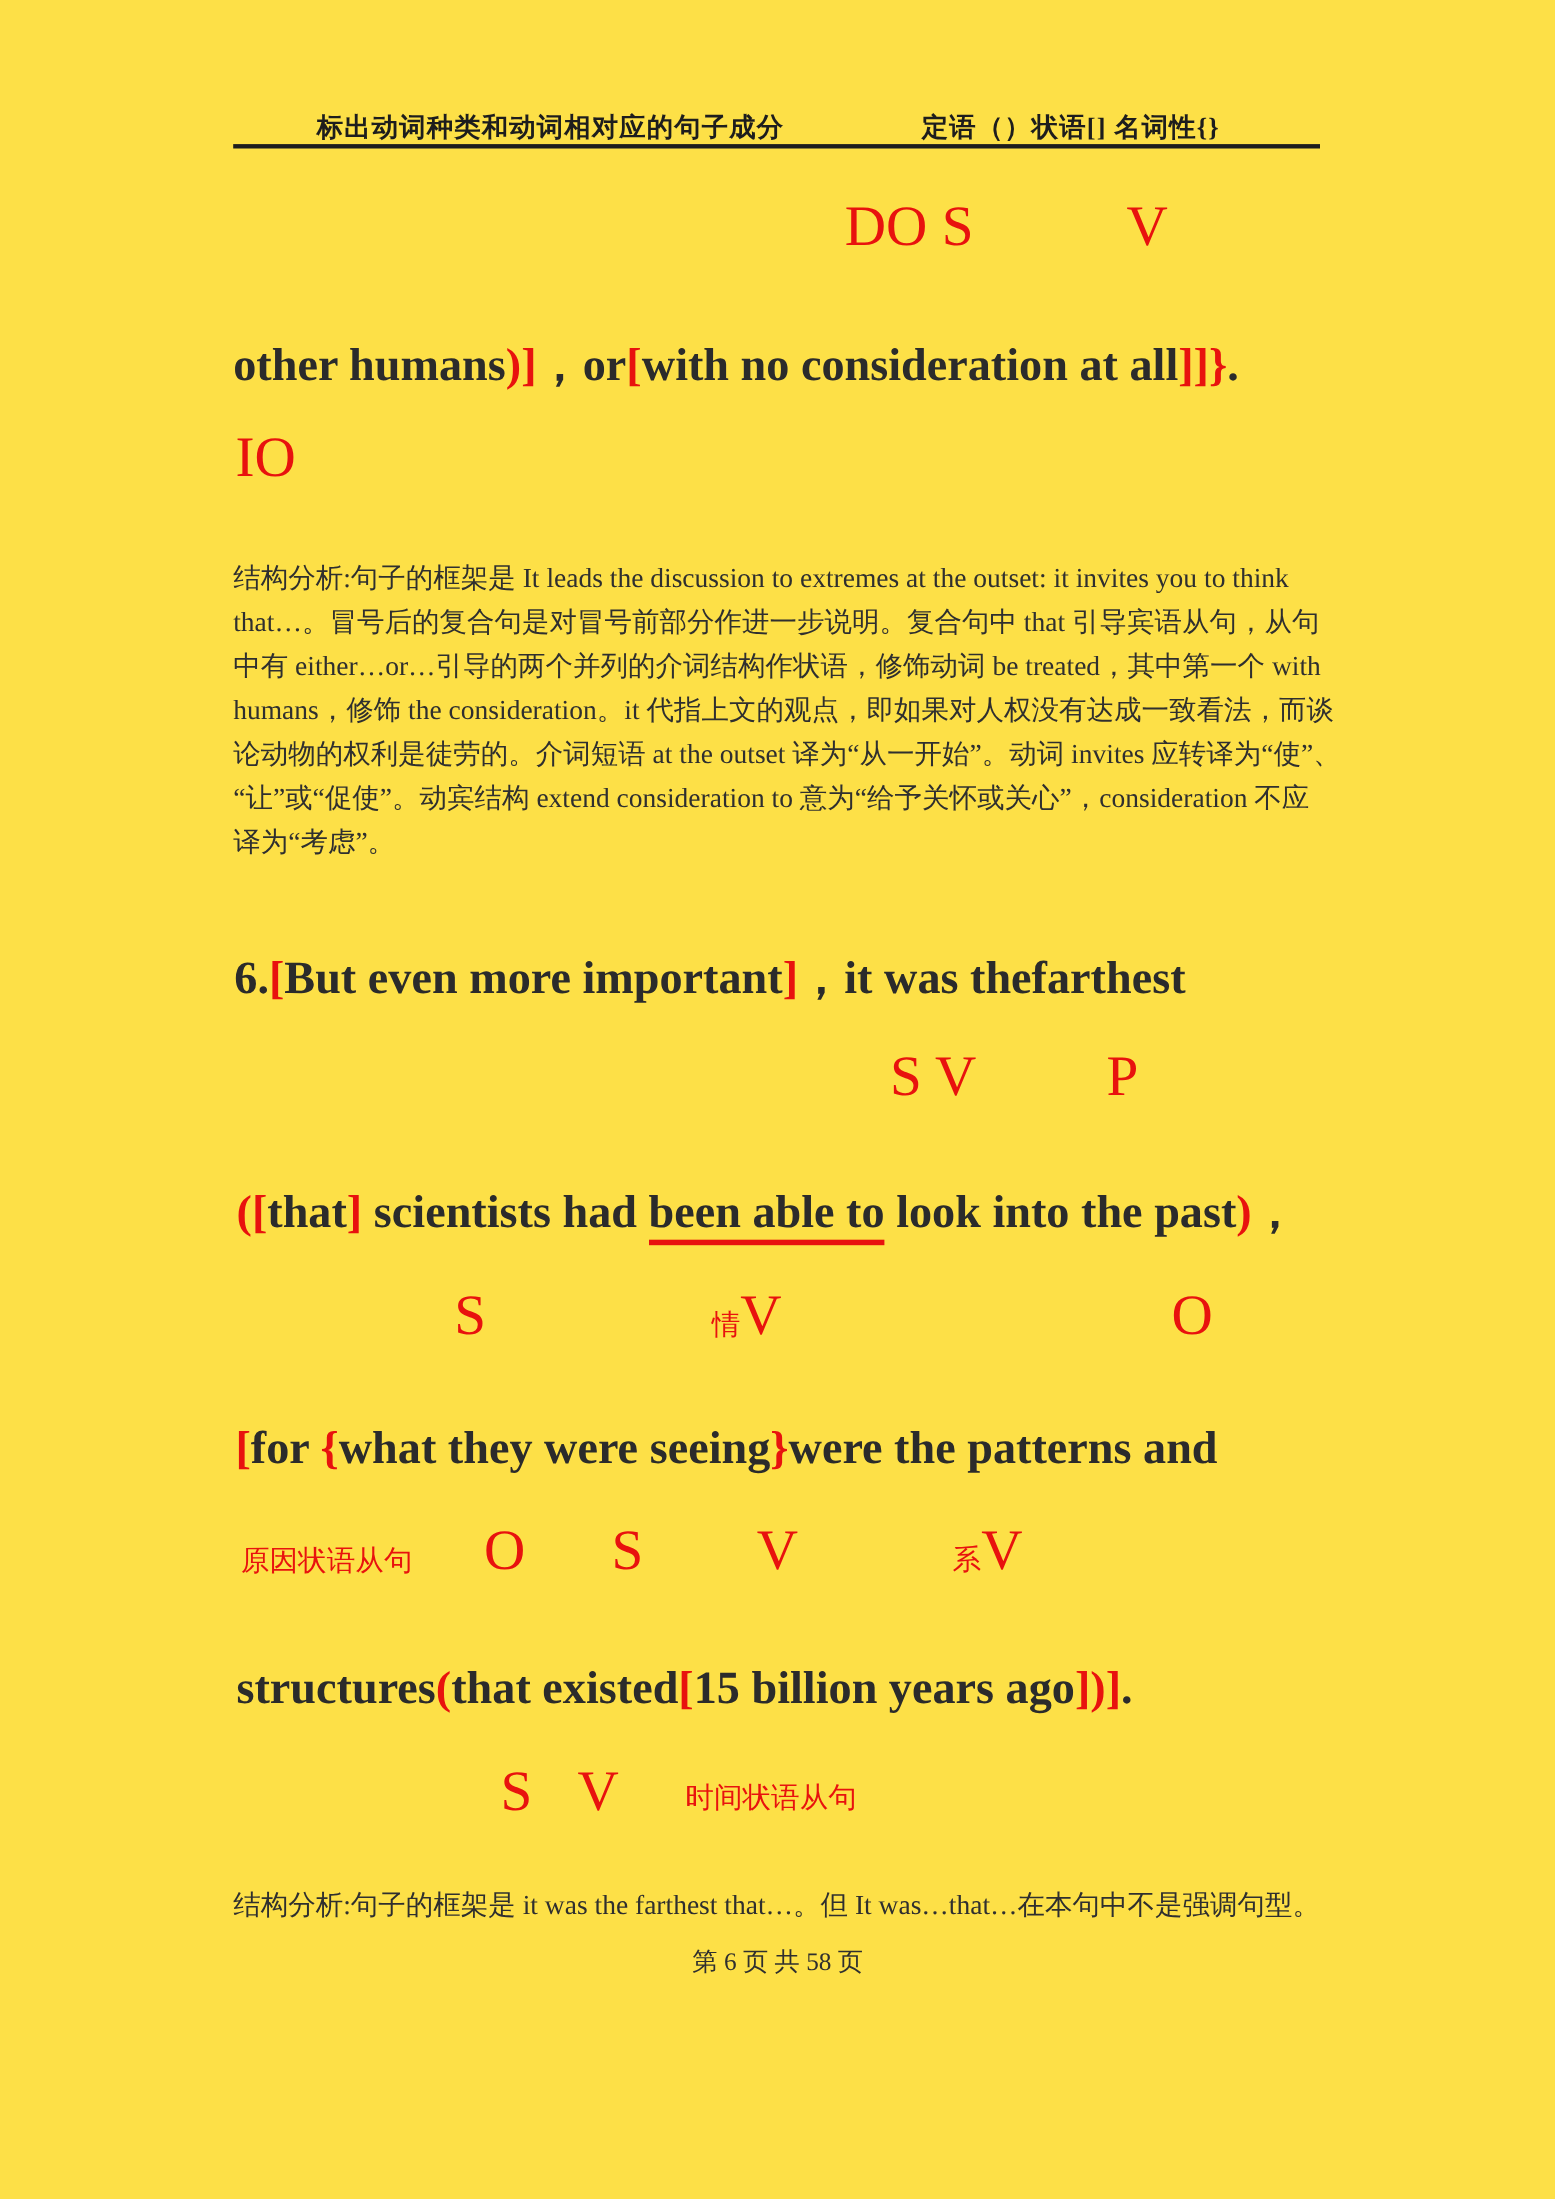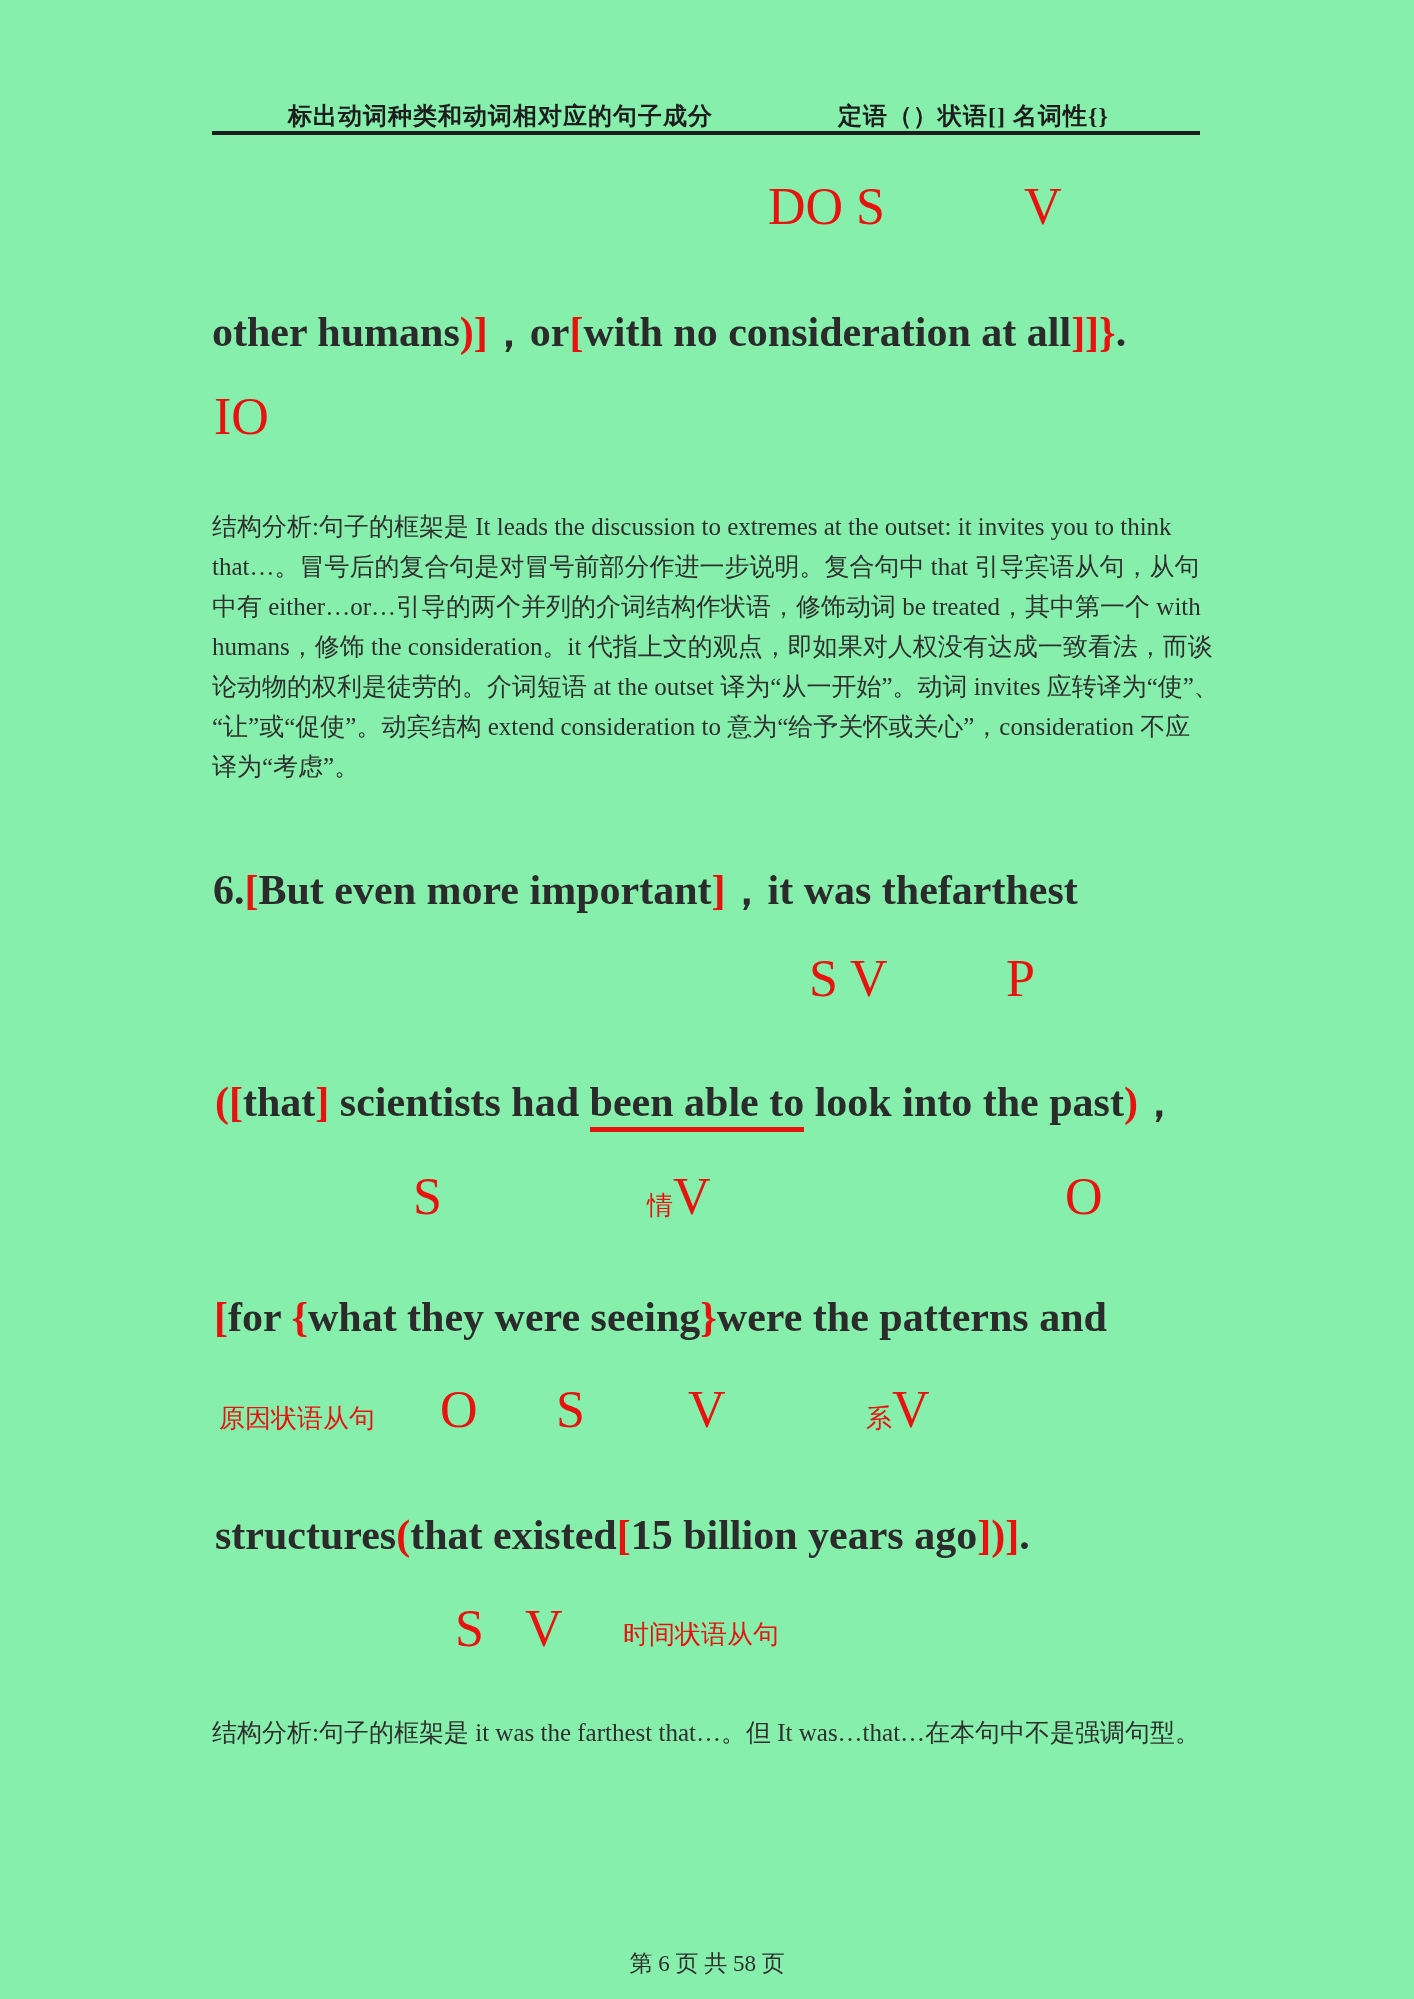--- a/index.html
+++ b/index.html
@@ -1,16 +1,16 @@
 <!DOCTYPE html>
 <html style="--red: #e8120e; --ink: #2b2b2b;"><head>
 <meta charset="utf-8">
 <style>
   html,body{margin:0;padding:0;background:#ffffff;}
-  .page{position:relative;width:1414px;height:1999px;background:#86efac;overflow:hidden;
+  .page{position:relative;width:1414px;height:1999px;background:#fde047;overflow:hidden;
         font-family:"Liberation Serif","DejaVu Serif",serif;}
   .abs{position:absolute;}
   
   .hdr{font-size:24px;font-weight:bold;color:#1d1d1d;letter-spacing:1px;white-space:nowrap;}
   .rule{background:#1d1d1d;height:4px;}
   
   .bigred{font-size:52px;line-height:44px;color:var(--red,#e8120e);white-space:nowrap;}
   .smred{font-size:26px;line-height:26px;color:var(--red,#e8120e);white-space:nowrap;}
   
   .sent{font-size:42px;line-height:44px;font-weight:bold;color:var(--ink,#2b2b2b);white-space:nowrap;margin-top:12px;}
@@ -84,15 +84,15 @@
   </div>
 
   <div class="abs bigred" style="left:455px;top:1607px">S</div>
   <div class="abs bigred" style="left:525px;top:1607px">V</div>
   <div class="abs smred" style="left:623px;top:1622px">时间状语从句</div>
 
   <div class="abs para" style="left:212px;top:1701px">
     <div>结构分析:句子的框架是 it was the farthest that…。但 It was…that…在本句中不是强调句型。</div>
   </div>
 
-  <div class="abs footer" style="left:0;top:1948px;width:1414px">第 6 页 共 58 页</div>
+  <div class="abs footer" style="left:0;top:1768px;width:1414px">第 6 页 共 58 页</div>
 
 </div>
 
 </body></html>

